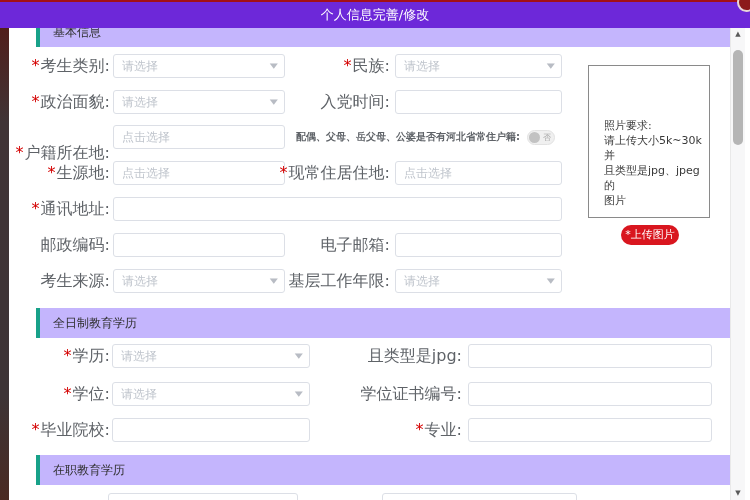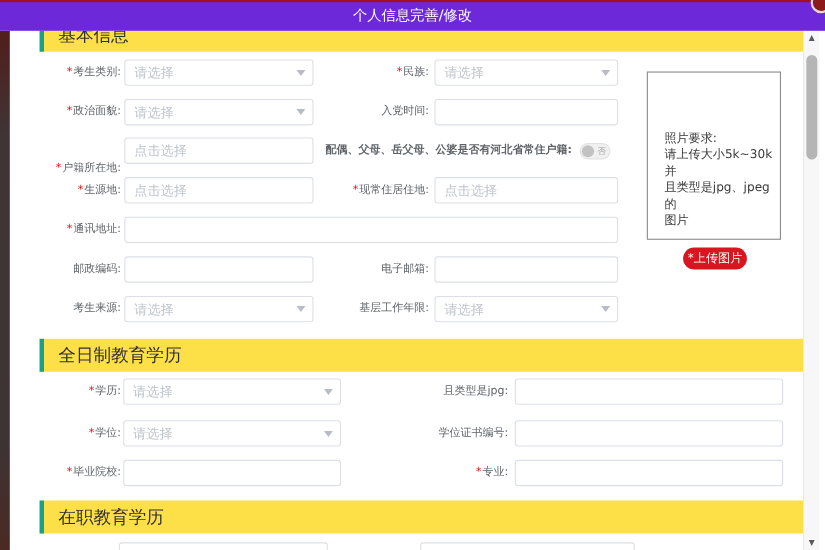--- a/index.html
+++ b/index.html
@@ -10,24 +10,24 @@
   }
   .hdr { position:absolute; left:0; top:0; width:750px; height:28px;
          background:#6d28d9; border-top:2px solid #a31016; z-index:20; }
   .hdr-title { width:100%; text-align:center; line-height:25px; color:#ffffff; font-size:13px; }
   .close { position:absolute; left:737px; top:-7px; width:19px; height:19px; border-radius:50%;
            border:2px solid #e8d7d7; background:#8c1a1a; z-index:30; }
   .strip { position:absolute; left:0; top:28px; width:9px; height:472px;
            background:linear-gradient(180deg,#511e1b 0%,#403436 20%,#3d3436 78%,#4a2a22 100%); }
   .modal { position:absolute; left:9px; top:28px; width:721px; height:472px;
            background:#ffffff; overflow:hidden; }
-  .sec { position:absolute; left:27px; width:694px; height:30px; background:#fde047;
+  .sec { position:absolute; left:27px; width:694px; height:30px; background:#c4b5fd;
          border-left:4px solid #18a189; line-height:30px; padding-left:13px;
-         font-size:16px; color:#2f2f2f; }
-  .lbl { position:absolute; height:24px; line-height:24px; font-size:10px; color:#5f6368;
+         font-size:12px; color:#2f2f2f; }
+  .lbl { position:absolute; height:24px; line-height:24px; font-size:16px; color:#5f6368;
          text-align:right; white-space:nowrap; }
   .star { color:#d40000; margin-right:1px; }
   .field { position:absolute; height:24px; border:1px solid #dcdfe6; border-radius:3px; background:#fff; }
   .select { display:flex; align-items:center; justify-content:space-between; padding:8px 8px; cursor:pointer; }
   .select .val { font-size:12px; color:#bfc4cc; }
   .select .chev { font-size:7px; color:#b8bcc4; transform:scaleX(1.5); }
   input.field { padding:0 8px; font-size:12px; color:#333; outline:none; }
   input.field::placeholder { color:#bfc4cc; }
   .q-label { font-size:10px;font-weight:bold; }
   .toggle { position:absolute; left:518px; top:102px; width:28px; height:15px; border-radius:8px;

